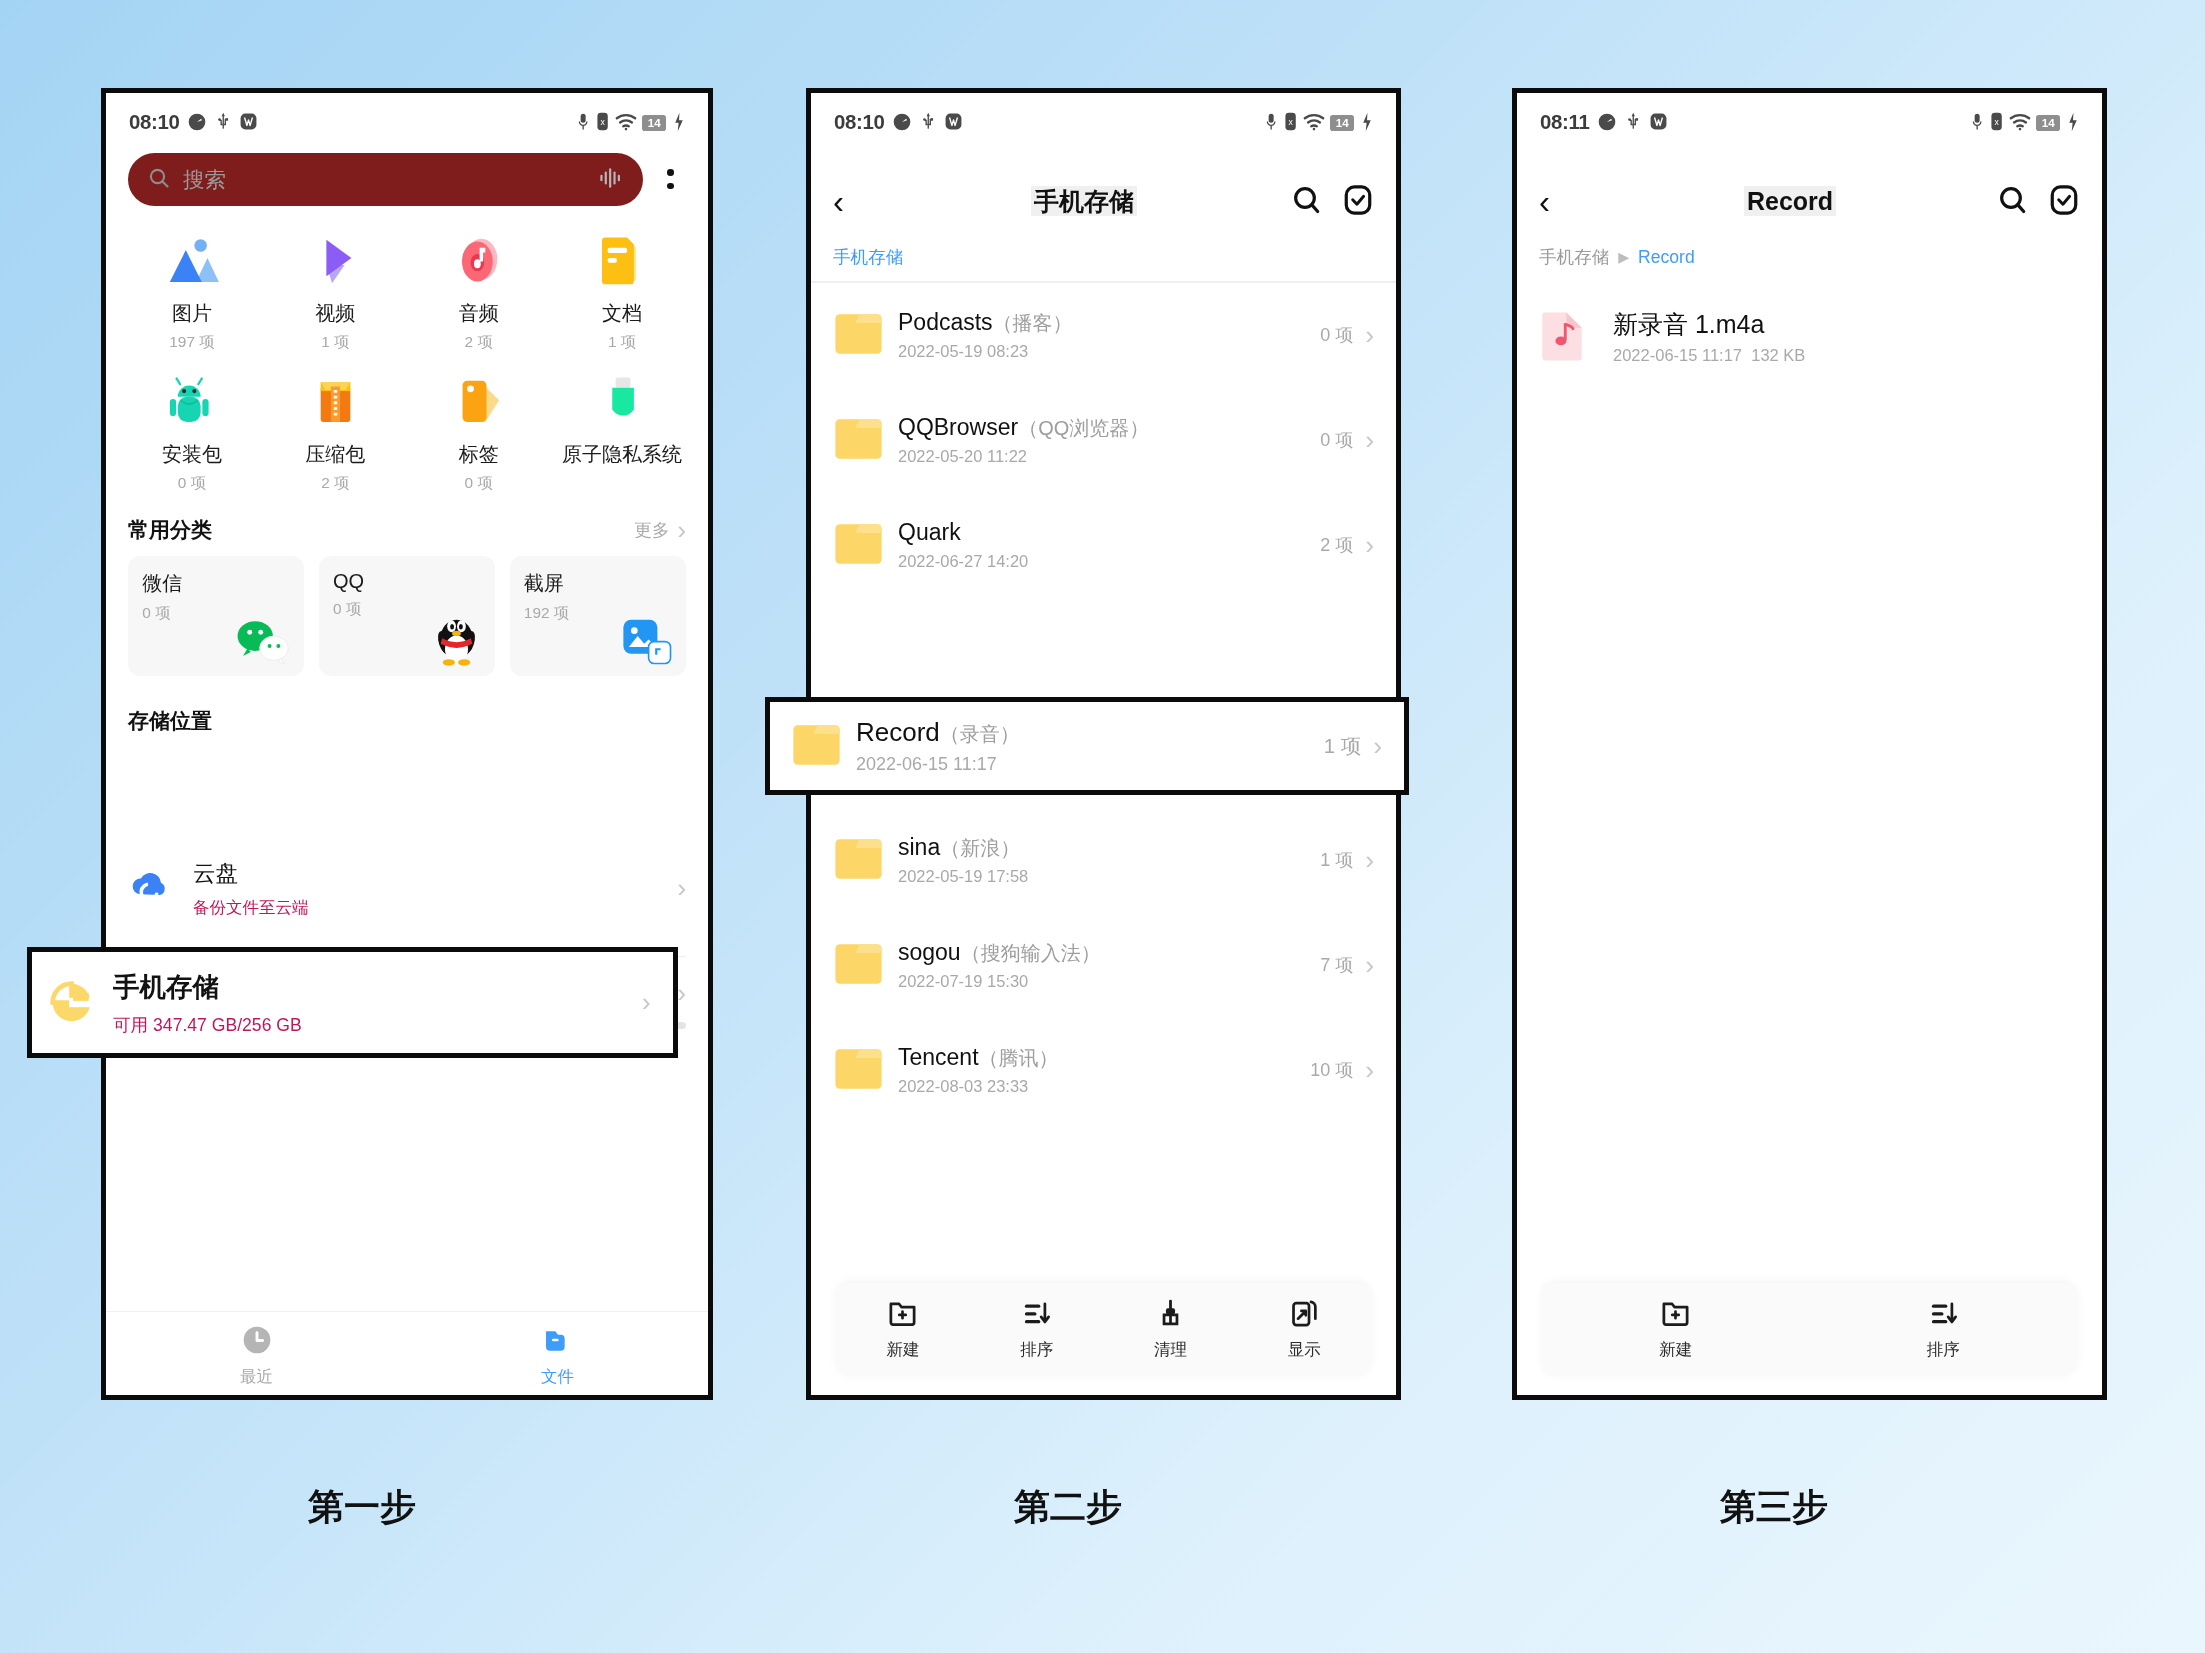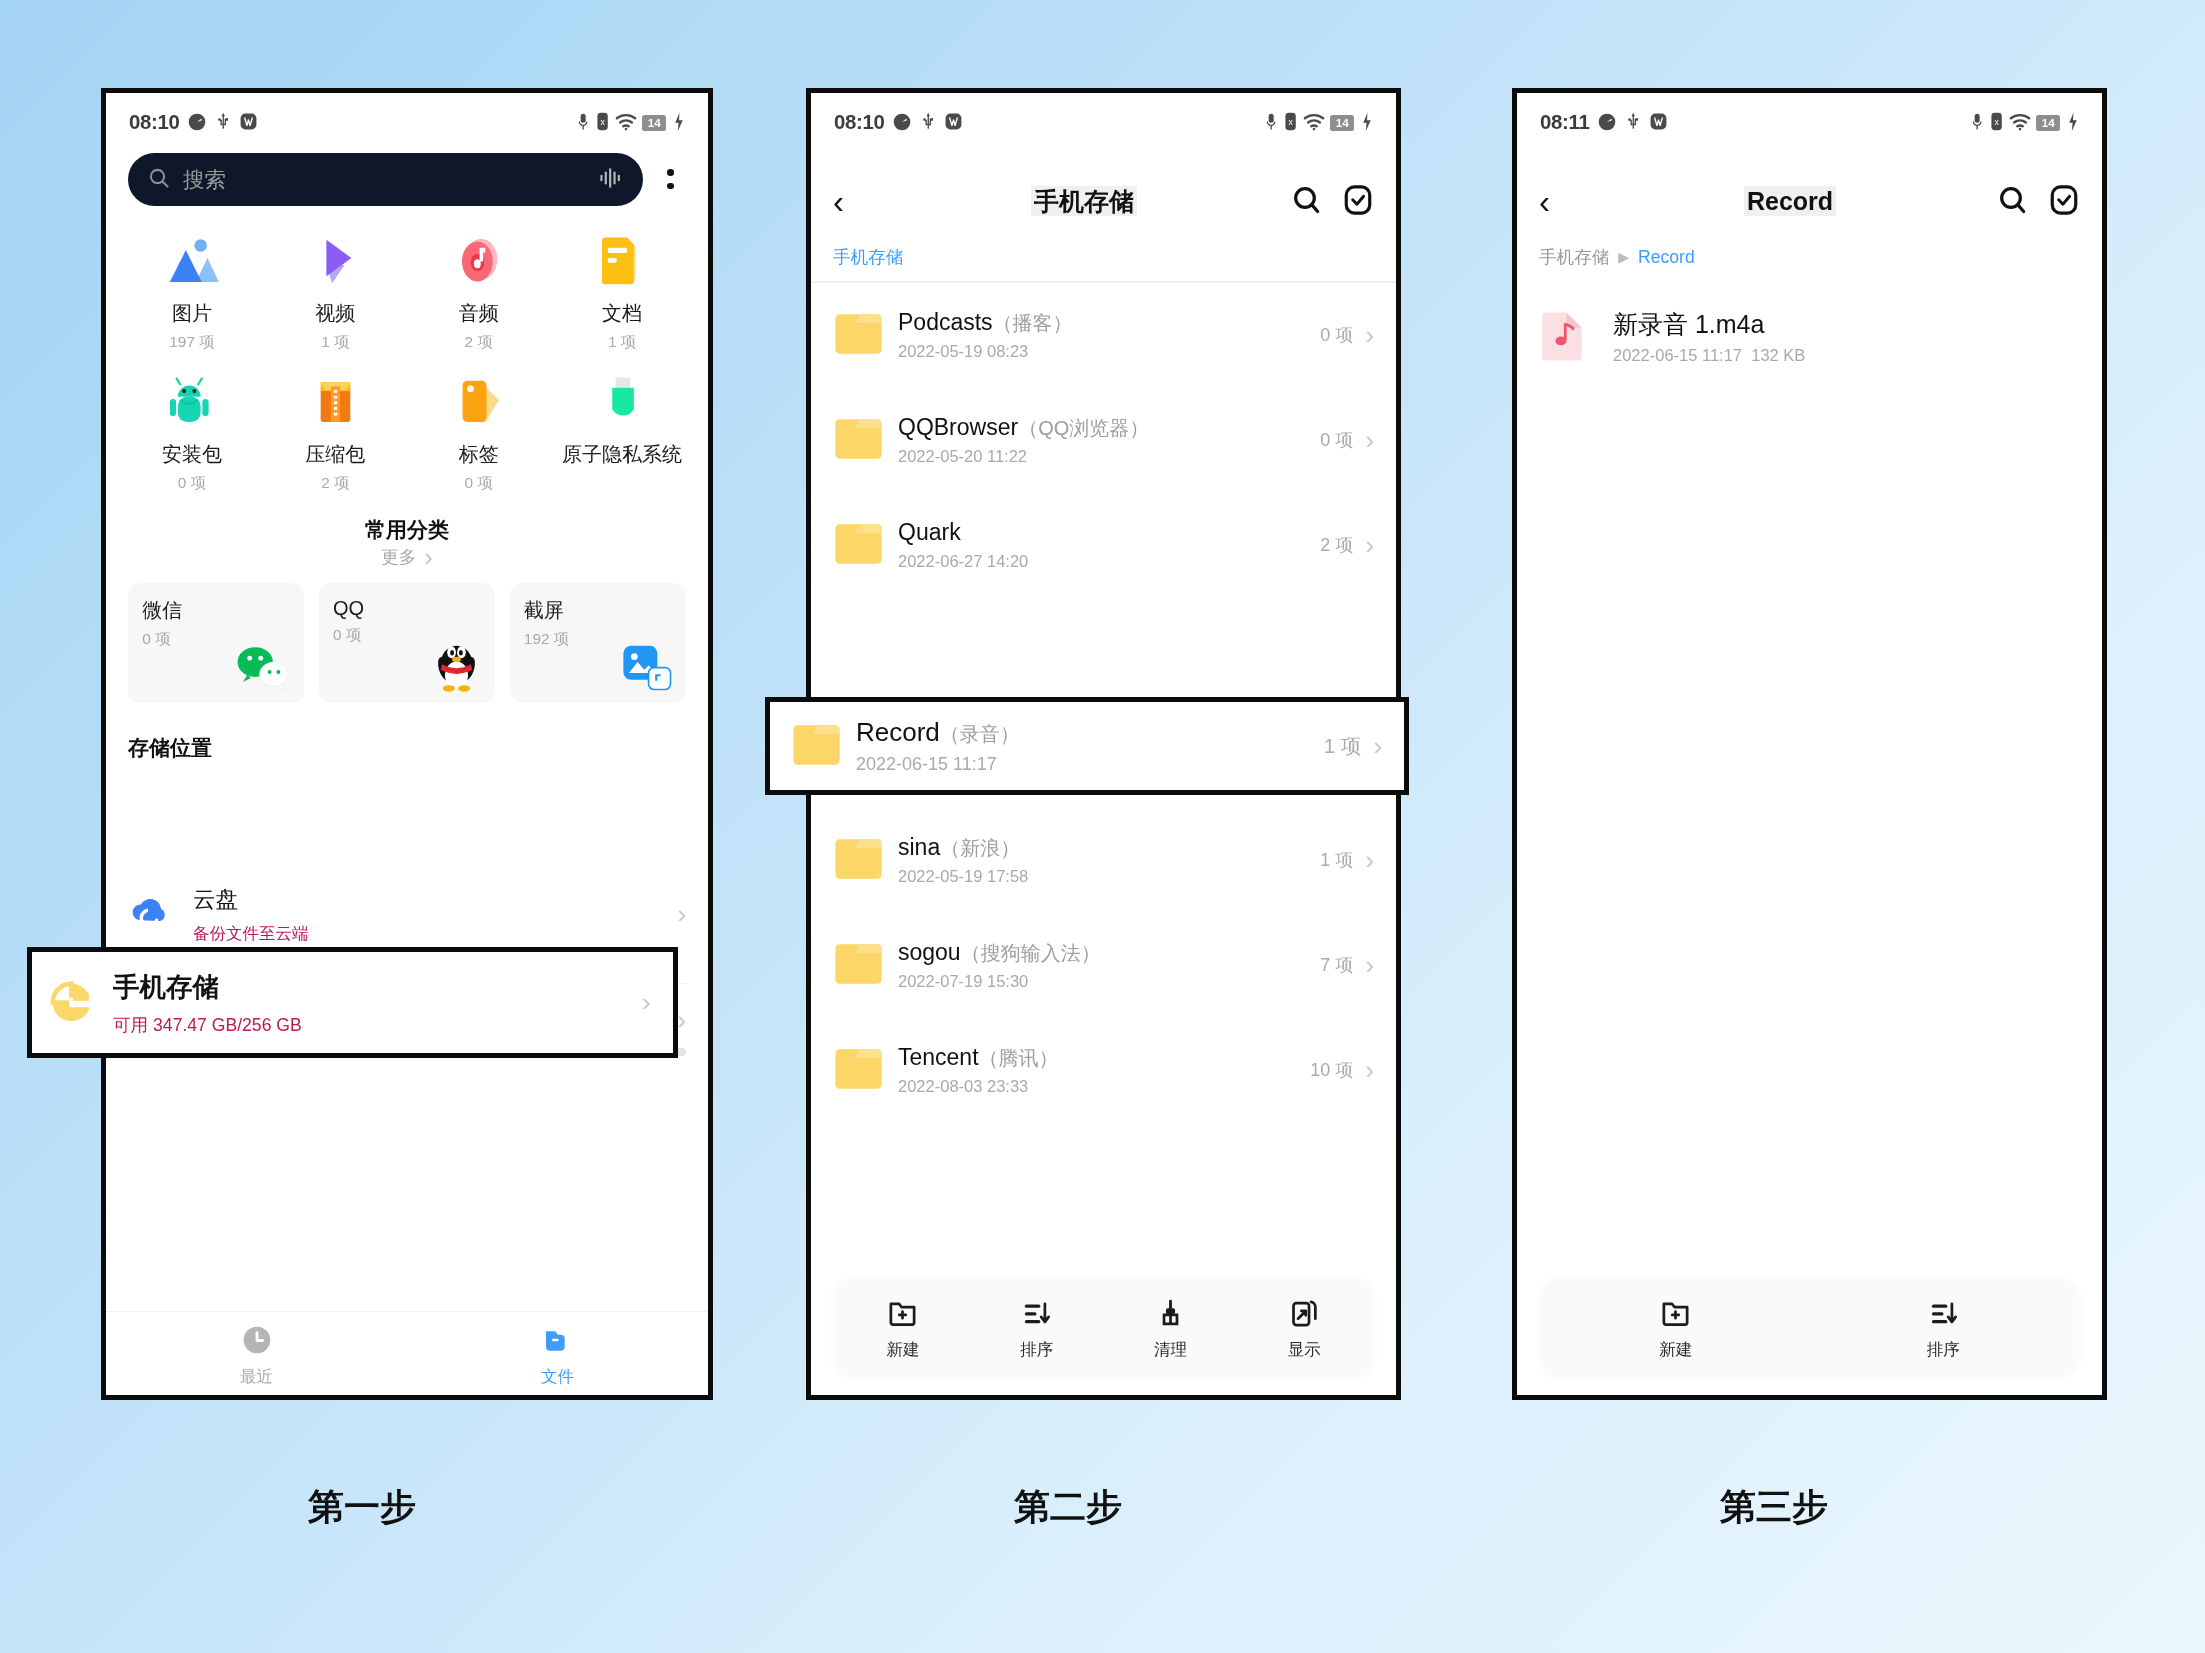--- a/index.html
+++ b/index.html
@@ -30,34 +30,34 @@
   .sb-ico{display:inline-block;}
   .batt{
     display:inline-flex;align-items:center;justify-content:center;
     background:#8e8e8e;color:#fff;font-size:11.6px;font-weight:700;
     width:24px;height:16px;border-radius:2.8px;
   }
 
   
   .searchrow{display:flex;align-items:center;padding:14.3px 22px 0 22px;gap:12px;}
   .searchbox{
-    flex:1;height:53px;background:#0f172a;border-radius:26.5px;
+    flex:1;height:53px;background:#7f1d1d;border-radius:26.5px;
     display:flex;align-items:center;padding:0 19px;gap:12px;
   }
   .search-ph{font-size:21.5px;color:#9a9a9a;flex:1;}
   .kebab{width:31px;display:flex;flex-direction:column;align-items:center;gap:7.2px;}
   .kebab i{width:6.6px;height:6.6px;border-radius:50%;background:#111;display:block;}
 
   .cat-grid{display:grid;grid-template-columns:repeat(4,1fr);padding:24px 14.3px 0 14.3px;row-gap:17.6px;}
   .cat{display:flex;flex-direction:column;align-items:center;}
   .cat-ico{height:60px;display:flex;align-items:flex-end;justify-content:center;}
   .cat-name{font-size:20px;color:#1b1b1b;margin-top:10px;font-weight:500;}
   .cat-sub{font-size:15.4px;color:#a9a9a9;margin-top:5.5px;}
 
-  .sec-head{display:flex;align-items:center;justify-content:space-between;padding:22px 22px 0 22px;flex-direction:column;}
+  .sec-head{display:flex;align-items:center;justify-content:space-between;padding:22px 22px 0 22px;}
   .sec-title{font-size:21px;color:#111;font-weight:700;}
   .sec-more{display:flex;align-items:center;gap:7.7px;font-size:17.6px;color:#aaa;}
 
   .tiles{display:flex;gap:14.3px;padding:12px 22px 0 22px;}
   .tile{
     flex:1;background:#f7f7f7;border-radius:12px;height:120px;position:relative;padding:14.3px 0 0 14.3px;box-sizing:border-box;
   }
   .tile-t{font-size:20px;color:#1b1b1b;}
   .tile-s{font-size:15.4px;color:#a9a9a9;margin-top:5.5px;}
   .tile-ico{position:absolute;right:10px;bottom:7.7px;}

